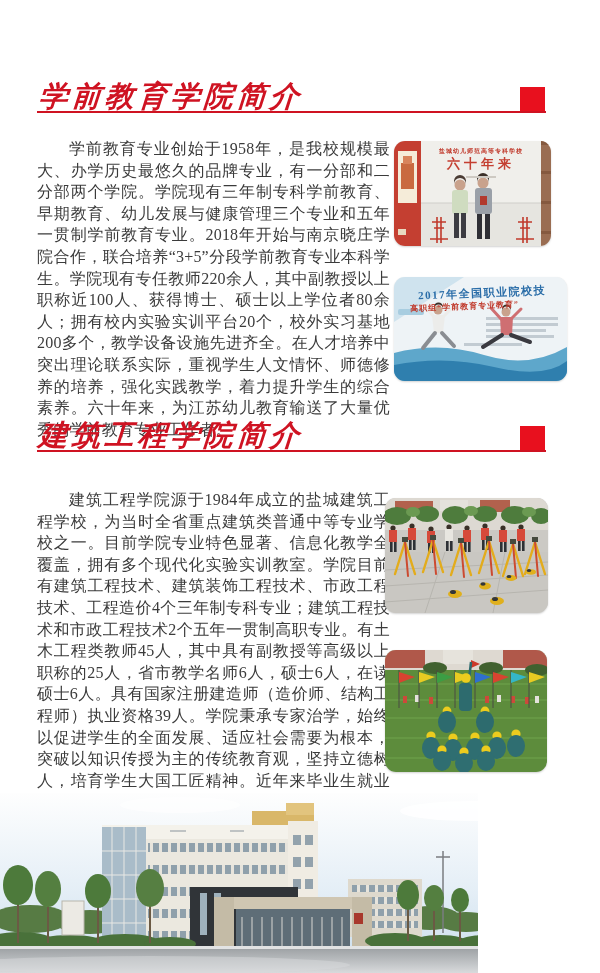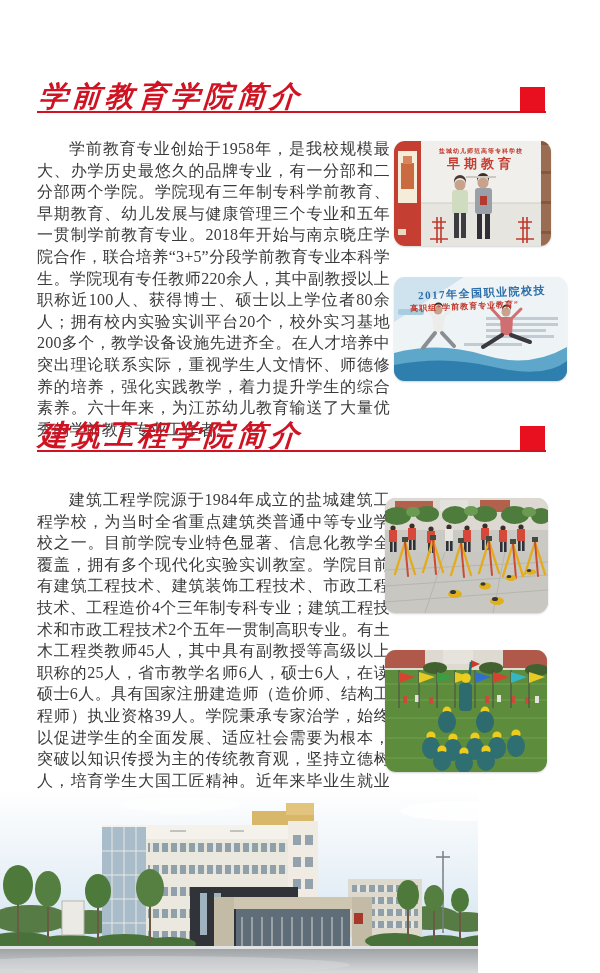--- a/index.html
+++ b/index.html
@@ -109,21 +109,21 @@
       <rect x="67" y="72" width="5" height="25" fill="#3c3c42"></rect>
 
       <circle cx="89" cy="42" r="5.5" fill="#c9a28c"></circle>
       <path d="M83,41 a6,6 0 0 1 12,0 l0,-3 a6,6 0 0 0 -12,0 z" fill="#3a2f28"></path>
       <rect x="81" y="47" width="17" height="26" rx="3" fill="#9aa0a8"></rect>
       <rect x="86" y="55" width="7" height="9" fill="#b23a2e"></rect>
       <rect x="83" y="73" width="5" height="25" fill="#2f2f35"></rect>
       <rect x="91" y="73" width="5" height="25" fill="#2f2f35"></rect>
     </svg>
     <div class="overlay p1-school">盐城幼儿师范高等专科学校</div>
-    <div class="overlay p1-caption">早期教育</div>
+    <div class="overlay p1-caption">六十年来</div>
     <div class="overlay p1-datebar"></div>
   </figure>
 
   <figure class="photo" id="photo-2">
     <svg width="173" height="104" viewBox="0 0 173 104">
       <rect width="173" height="104" fill="#eef3f6"></rect>
       <path d="M0,0 L70,0 L0,45 Z" fill="#cfe3ee"></path>
       <path d="M0,104 L0,76 Q45,64 90,78 T173,70 L173,104 Z" fill="#5ea7cb"></path>
       <path d="M0,104 L0,88 Q50,78 100,90 T173,84 L173,104 Z" fill="#2f7fae"></path>
 

